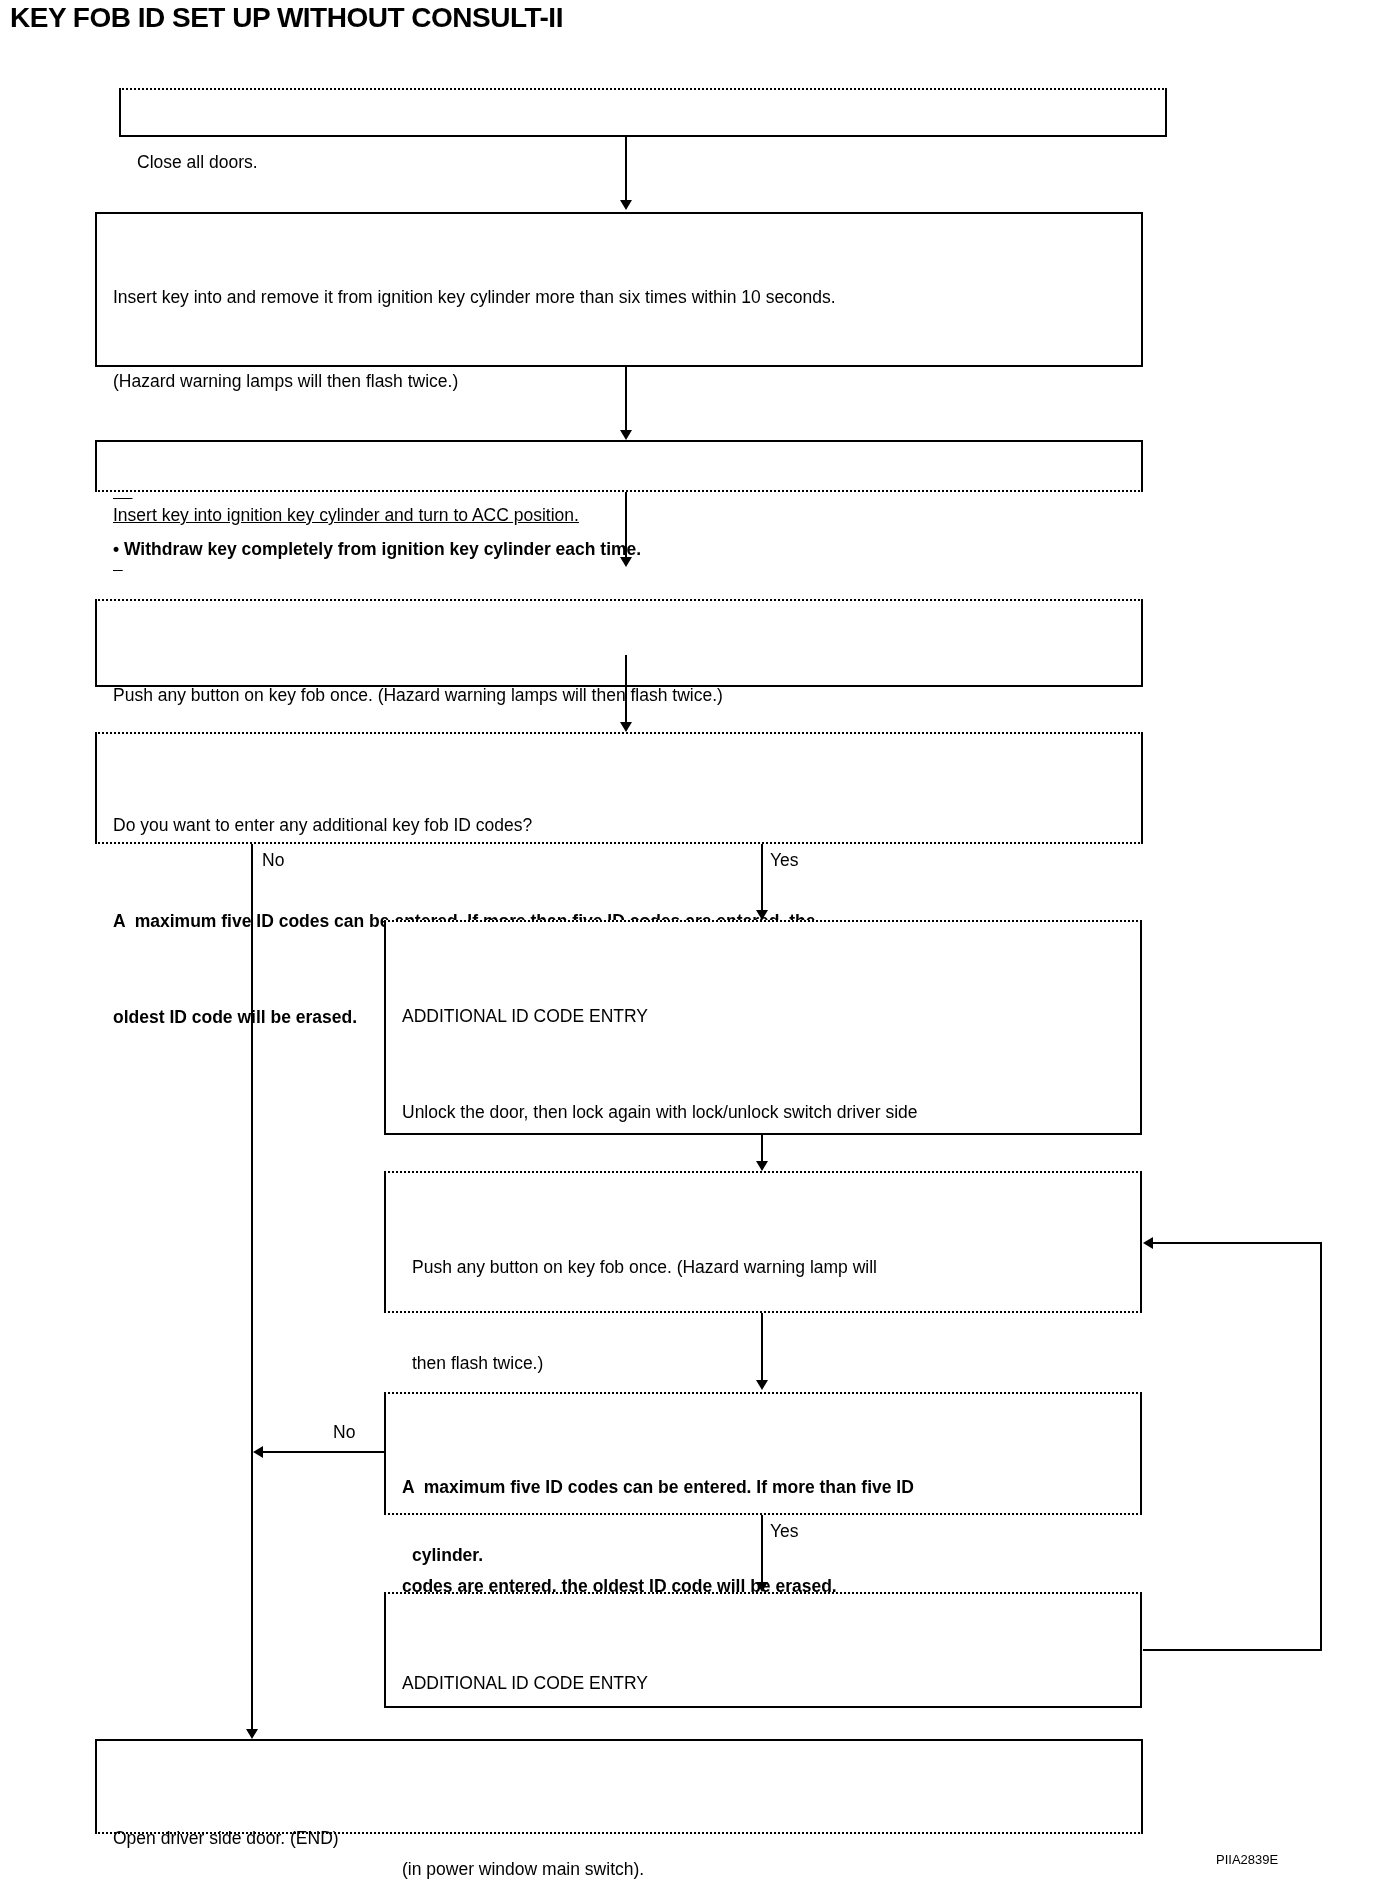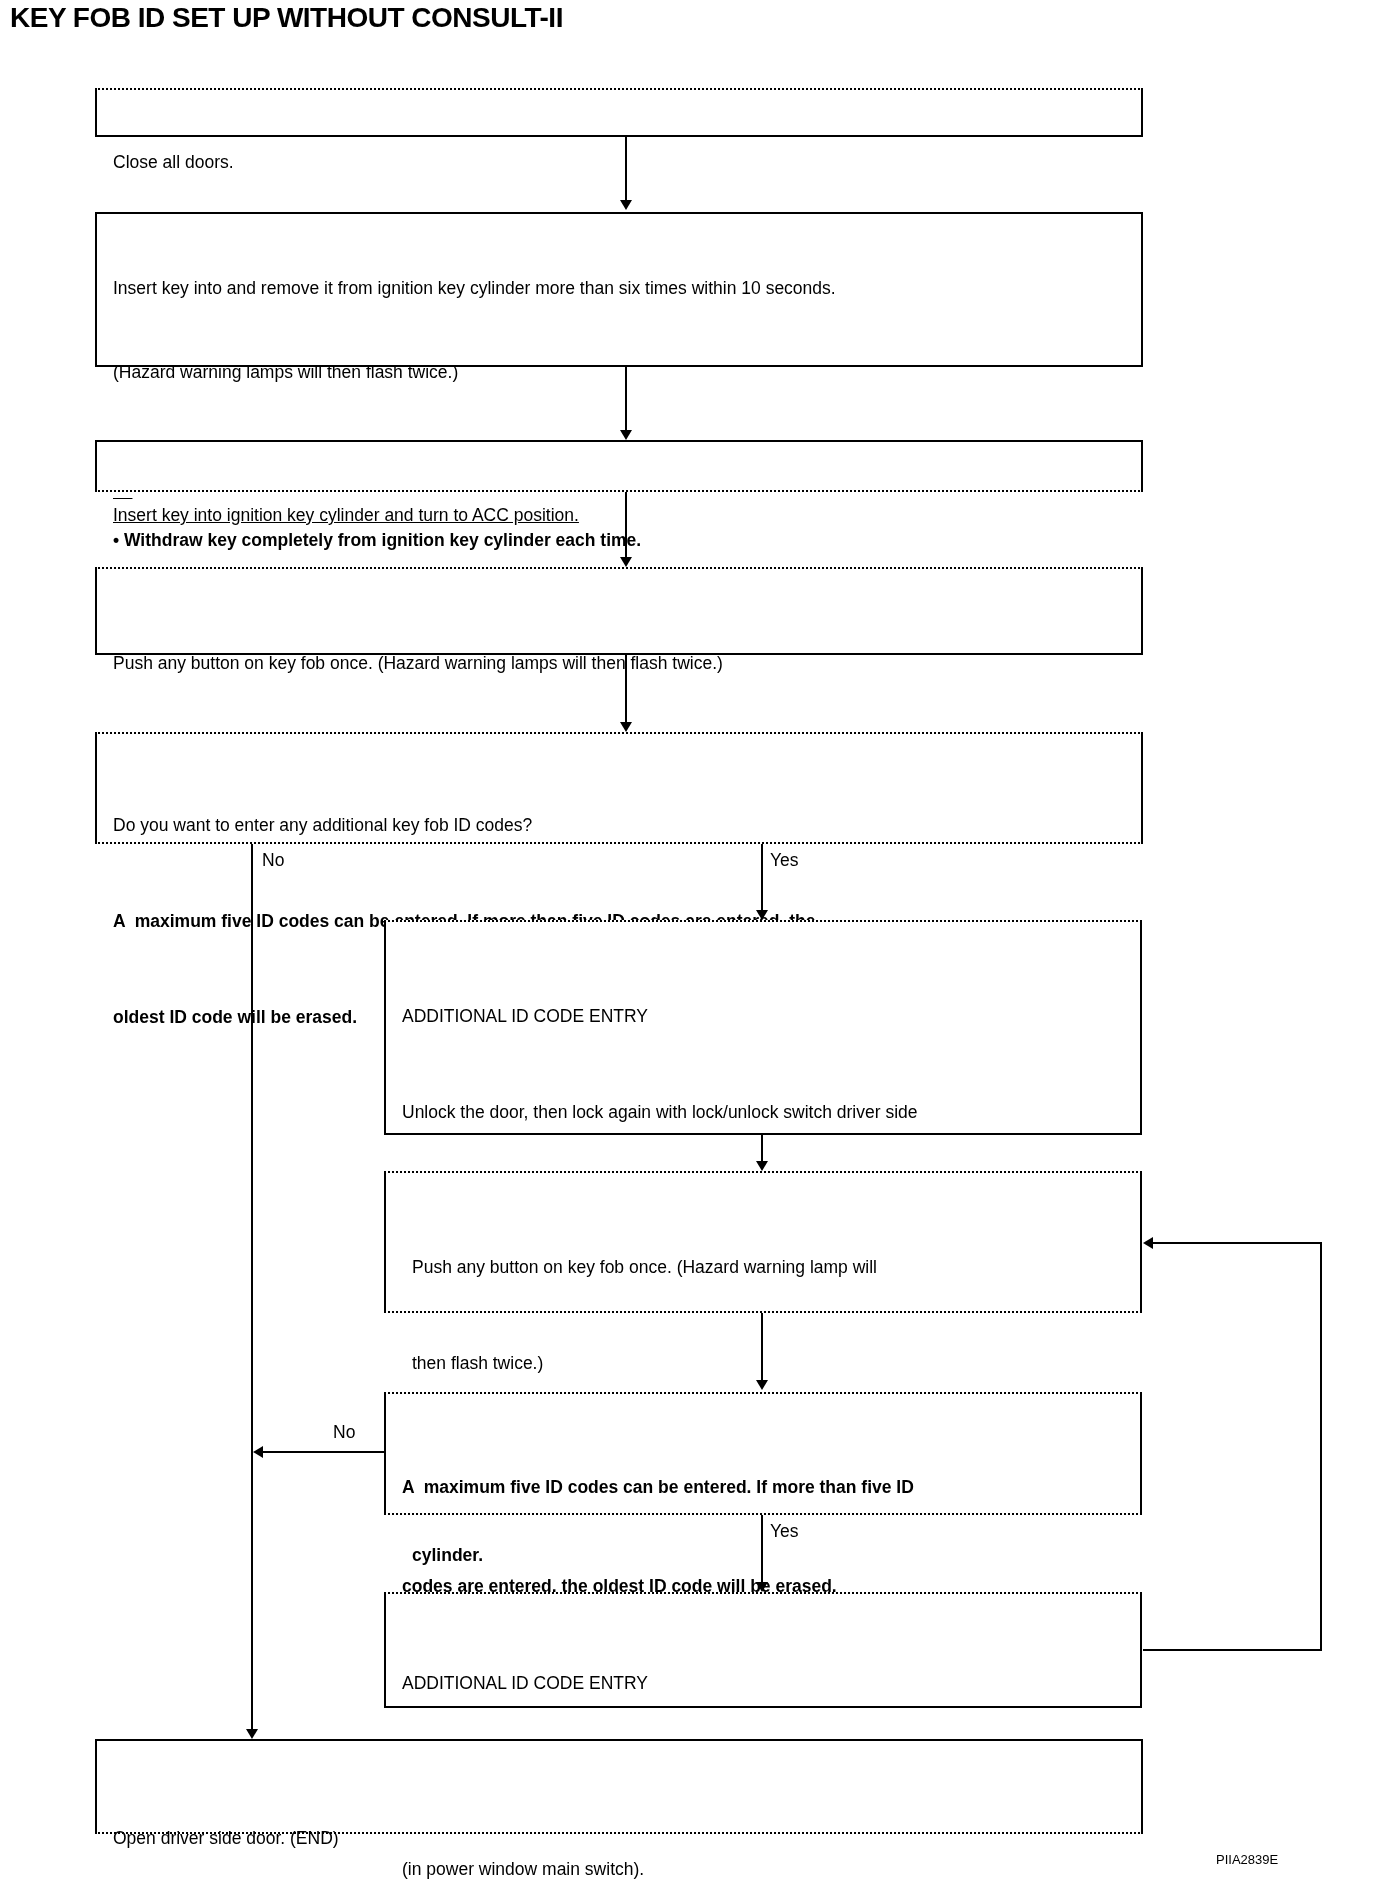--- a/index.html
+++ b/index.html
@@ -20,24 +20,24 @@
   .bt-dot { border-top:2px dotted #000; }
   .bb-dot { border-bottom:2px dotted #000; }
   .line { display:block; }
   .bold { font-weight:bold; }
 
   
   .w-box { left:95px; width:1048px; }
   
   .r-box { left:384px; width:758px; }
 
-  .b1  { top:88px;   height:49px;  padding:12px 16px 0; line-height:24px; }
-  .b2  { top:212px;  height:155px; padding:4px 16px 0; line-height:28px; }
+  .b1  { top:88px;   height:49px;  padding:12px 16px 0; line-height:24px;margin-left:24px; }
+  .b2  { top:212px;  height:155px; padding:13px 16px 0; line-height:28px; }
   .b3  { top:440px;  height:52px;  padding:13px 16px 0; line-height:24px;text-decoration:underline; }
-  .b4  { top:567px;  height:88px;  padding:12px 16px 0; line-height:33px; }
+  .b4  { top:599px;  height:88px;  padding:12px 16px 0; line-height:33px; }
   .b5  { top:732px;  height:112px; padding:11px 16px 0; line-height:32px; }
   .b6  { top:920px;  height:215px; padding:14px 16px 0; line-height:32px; }
   .b7  { top:1171px; height:142px; padding:14px 26px 0; line-height:32px; }
   .b8  { top:1392px; height:123px; padding:11px 16px 0; line-height:33px; }
   .b9  { top:1592px; height:116px; padding:12px 16px 0; line-height:31px; }
   .b10 { top:1739px; height:95px;  padding:12px 16px 0; line-height:34px; }
 
   .vline { position:absolute; width:2px; background:#000; }
   .hline { position:absolute; height:2px; background:#000; }
   .arr-down {

